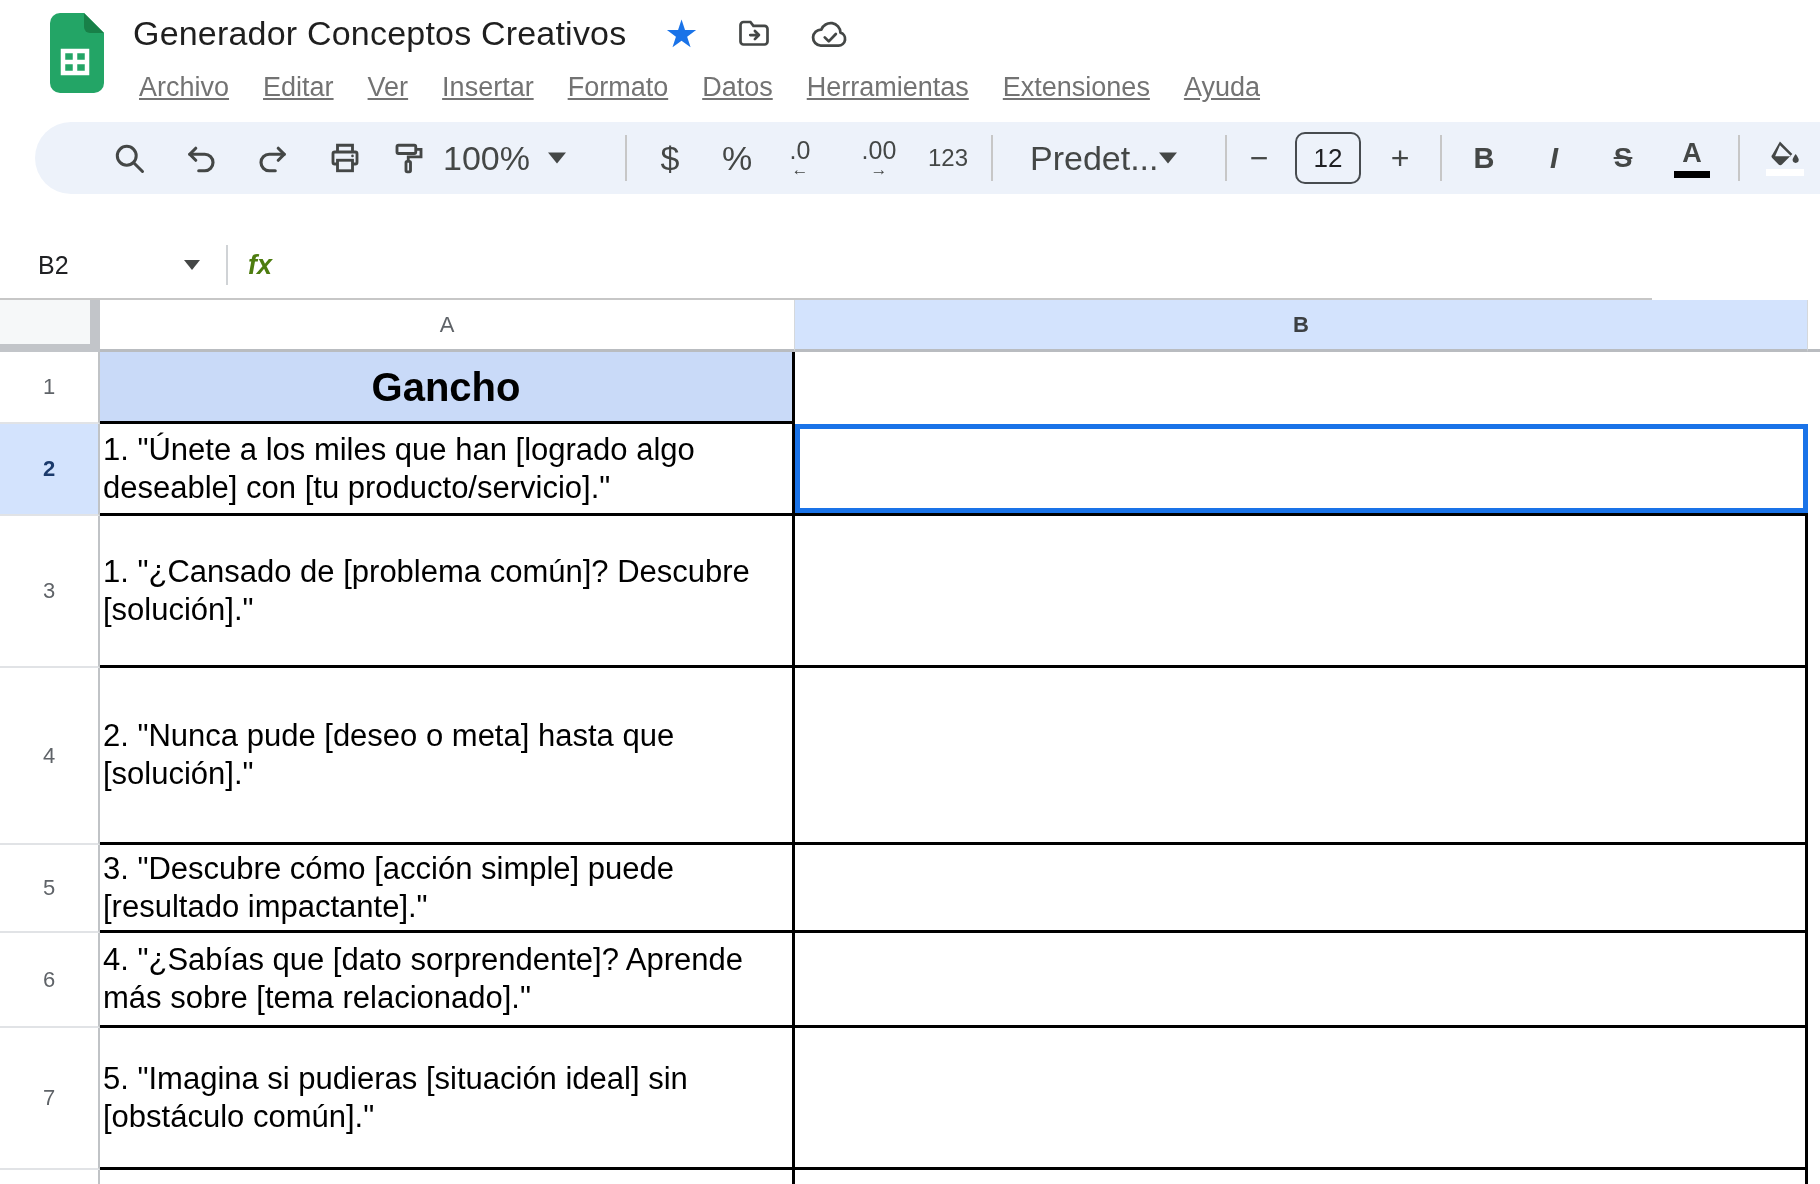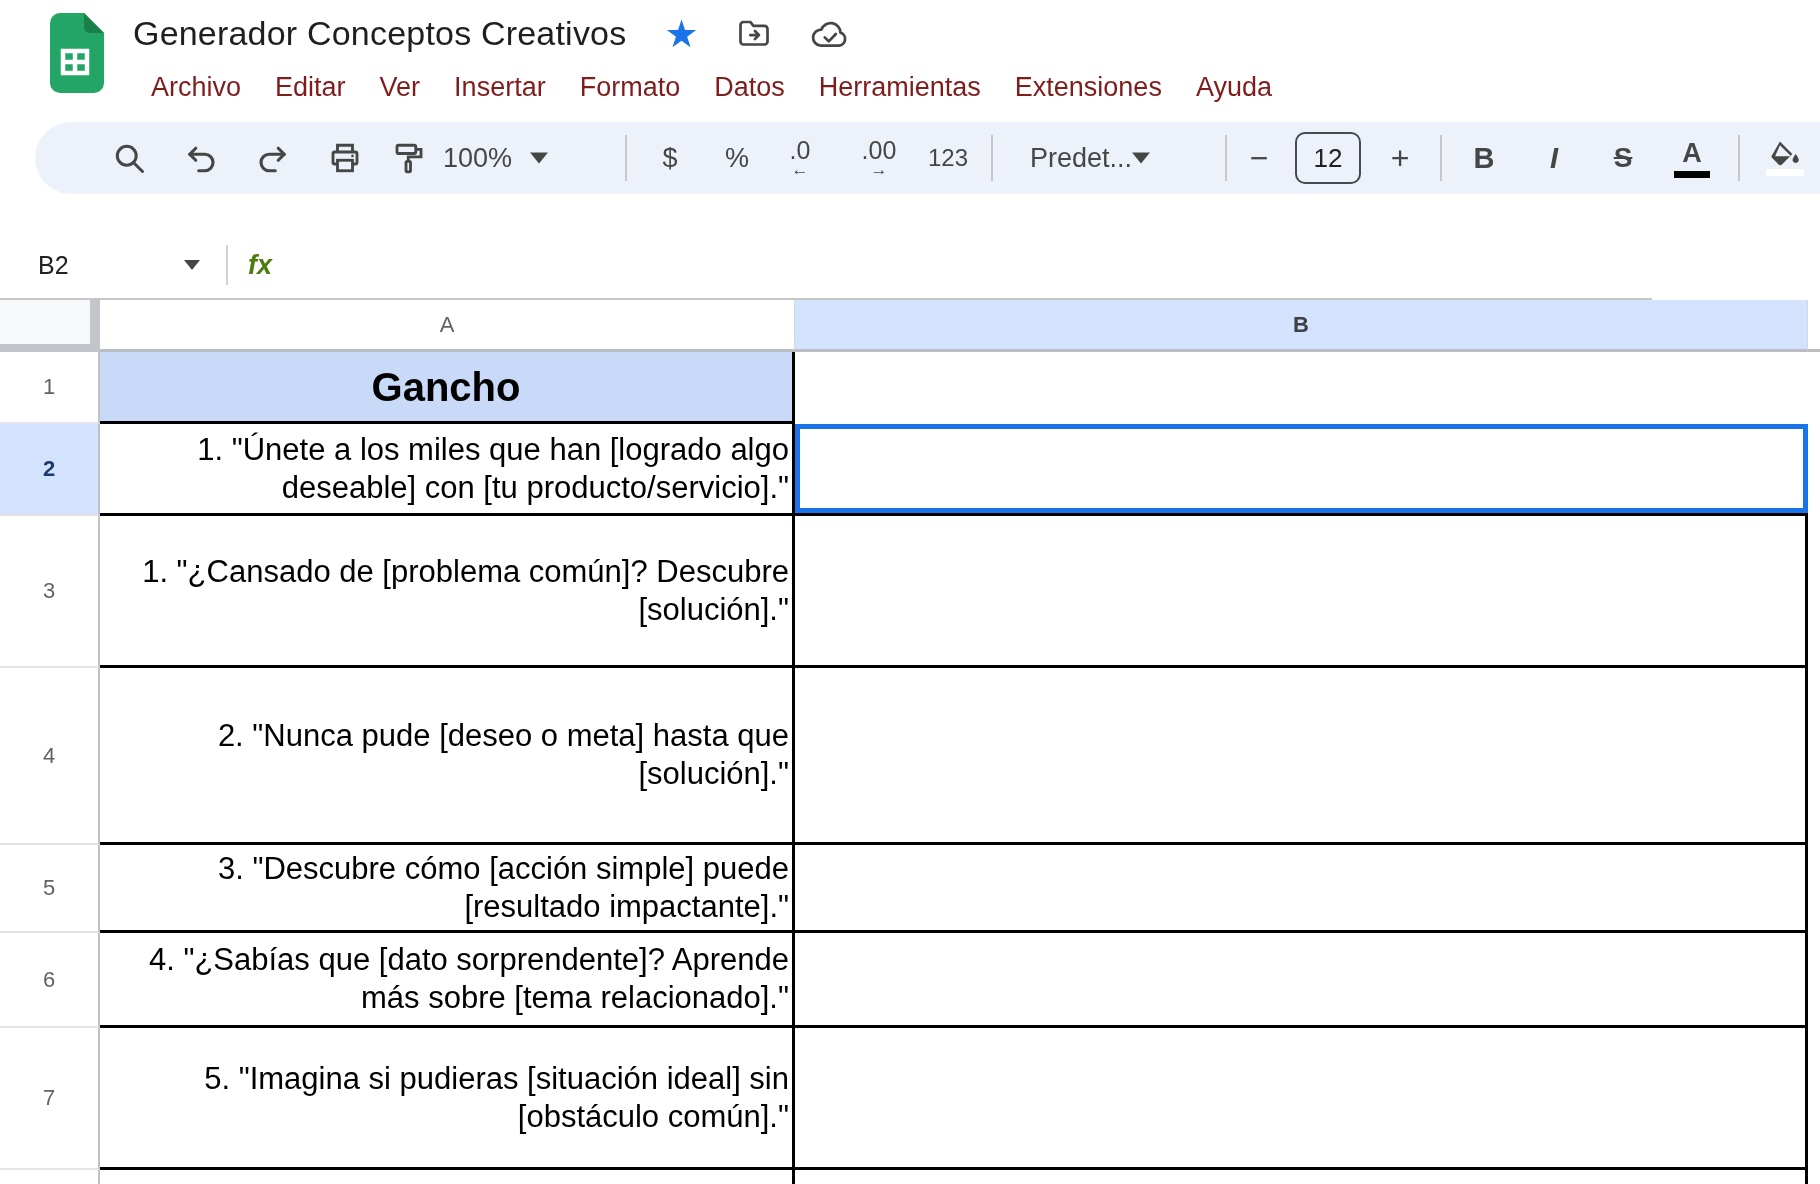--- a/index.html
+++ b/index.html
@@ -6,30 +6,30 @@
   html,body { width:1820px; height:1184px; overflow:hidden; background:#fff;
     font-family:"Liberation Sans", sans-serif; -webkit-font-smoothing:antialiased; }
 
   
   .topbar { position:absolute; left:0; top:0; width:1820px; height:118px; background:#fff; }
   .logo { position:absolute; left:46px; top:13px; width:58px; height:80px; }
   .title-row { position:absolute; left:133px; top:14px; display:flex; align-items:center; }
   .doc-title { font-size:34px; color:#1f1f1f; letter-spacing:0.2px; }
   .title-ico { margin-left:38px; display:flex; align-items:center; }
   .star { color:#1a73e8; font-size:38px; line-height:1; }
-  .menu-row { position:absolute; left:134px; top:66px; display:flex; font-size:27px; color:#7f1d1d; }
+  .menu-row { position:absolute; left:122px; top:66px; display:flex; font-size:27px; color:#737373;text-decoration:underline; }
   .menu-item { padding:6px 17px; border-radius:8px; cursor:default; }
 
   
   .toolbar { position:absolute; left:35px; top:122px; width:1880px; height:72px;
     background:#edf2fa; border-radius:36px; }
   .titem { position:absolute; top:50%; transform:translate(-50%,-50%); color:#444746;
     display:flex; align-items:center; justify-content:center; }
   .tsep { position:absolute; top:50%; transform:translate(-50%,-50%); width:2px; height:46px; background:#c7c7c7; }
-  .ttext { font-size:27px; color:#444746; }
+  .ttext { font-size:34px; color:#444746; }
   .caret { width:0; height:0; border-left:9px solid transparent; border-right:9px solid transparent;
     border-top:11px solid #444746; }
   .zoomctl { position:absolute; left:408px; top:50%; transform:translateY(-50%);
     display:flex; align-items:center; gap:18px; }
   .fontctl { position:absolute; left:995px; top:50%; transform:translateY(-50%);
     display:flex; align-items:center; }
   .decctl { display:flex; flex-direction:column; align-items:center; line-height:1; }
   .decctl .num { font-size:25px; color:#444746; }
   .decctl .arr { font-size:17px; margin-top:-2px; color:#444746; }
   .sizebox { position:absolute; left:1293px; top:50%; transform:translate(-50%,-50%);
@@ -62,21 +62,21 @@
     font-size:22px; color:#5f6368; background:#fff; border-right:2px solid #c0c3c6;
     border-bottom:2px solid #e1e3e6; }
   .corner { width:100px; flex:none; background:#f6f8f9;
     border-right:10px solid #c2c5c9; border-bottom:8px solid #c2c5c9; }
   .colhdr { display:flex; align-items:center; justify-content:center; font-size:22px; color:#5f6368;
     background:#fff; border-bottom:3px solid #b9bcc0; border-right:1px solid #d5d8db; }
   .colA { width:695px; flex:none; }
   .colB { width:1013px; flex:none; }
   .colhdr.selected { background:#d3e3fd; color:#3c4043; font-weight:bold; }
   .sliver { flex:1; border-bottom:3px solid #b9bcc0; background:#fff; }
-  .cell { display:flex; align-items:center; justify-content:center; text-align:right;
+  .cell { display:flex; align-items:center; justify-content:center; text-align:left;
     font-size:31px; line-height:38px; color:#000; background:#fff; padding:0 3px;
     border-right:3px solid #000; border-bottom:3px solid #000; }
   .hdrcell { background:#c9daf8; font-weight:bold; font-size:40px; }
   .numsel { background:#d3e3fd; color:#1b3a6b; font-weight:bold; }
   .selcell { position:relative; border-right:none; border-bottom:3px solid #000;
     box-shadow:inset 0 0 0 5px #1a73e8; }
   .noborder { border-right:none; border-bottom:none; }
   .r8cell { border-right:3px solid #000; border-bottom:none; }
   .slivercell { flex:1; background:#fff; border-bottom:none; }
 </style>

